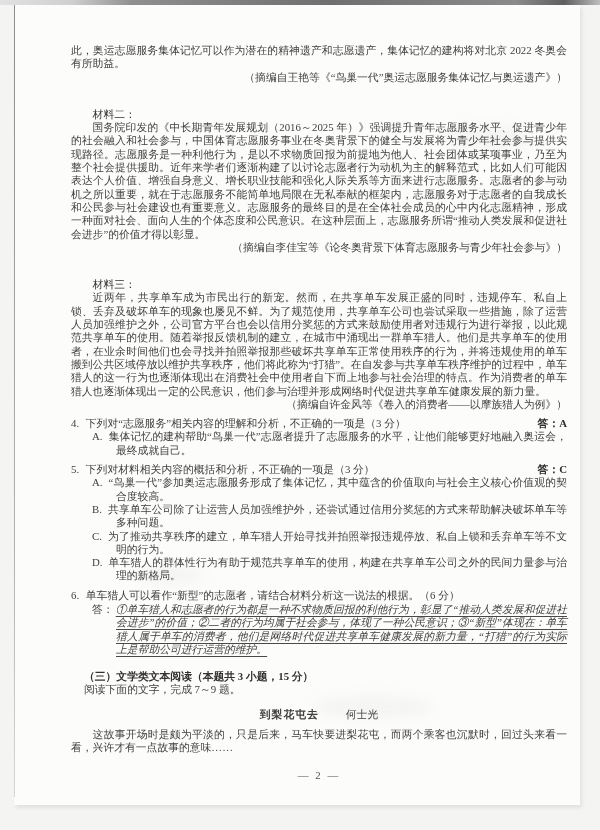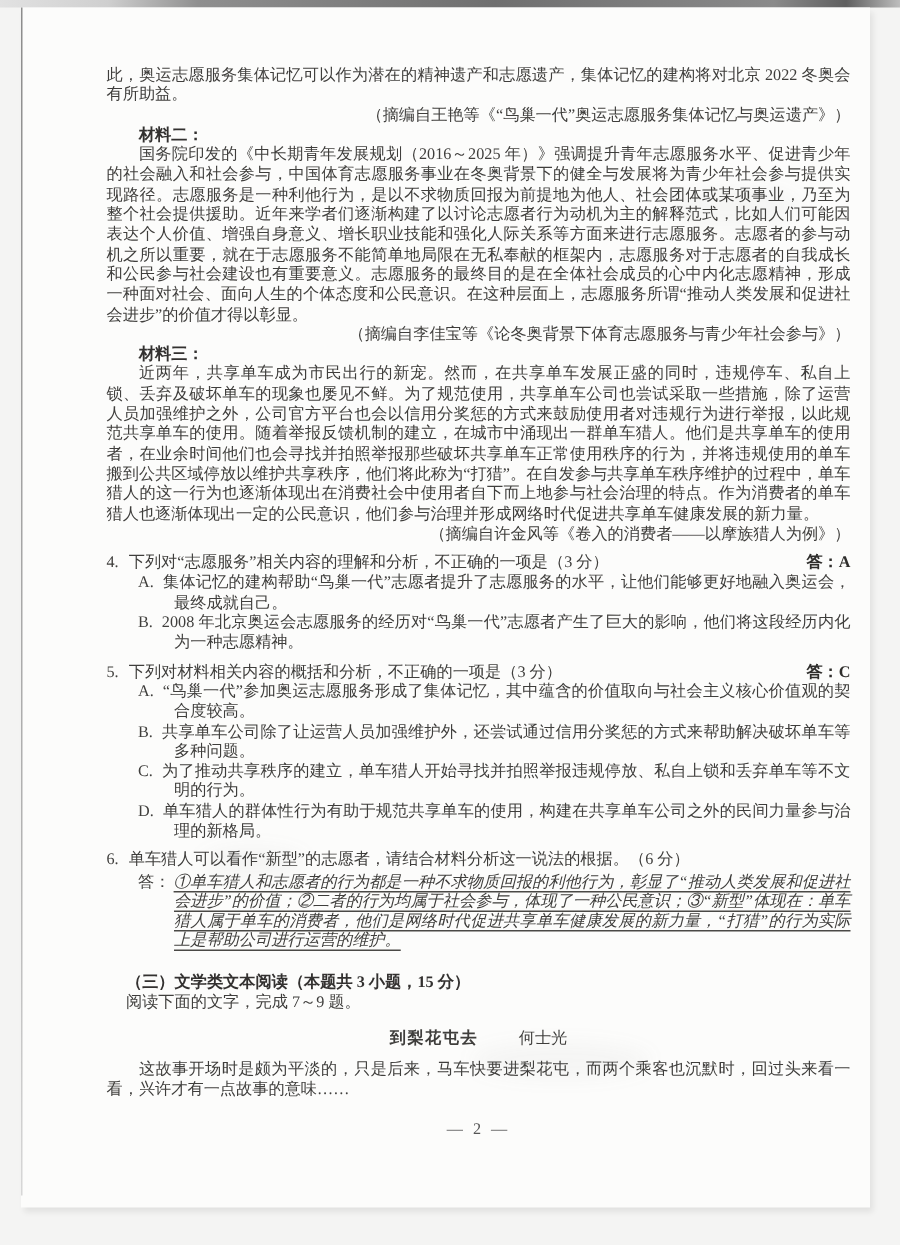--- a/index.html
+++ b/index.html
@@ -32,21 +32,21 @@
     position:absolute;
     left:71px;top:44px;
     width:496px;
     color:#3f3e3c;
     font-size:10.8px;
     line-height:13.3px;
     text-align:justify;
   }
   p{margin:0;}
   .citation{text-align:right;}
-  .mat-label{font-weight:bold;text-indent:2em;color:#333130;}
+  .mat-label{font-weight:normal;text-indent:2em;color:#333130;margin-top:24px;}
   .indent{text-indent:2em;}
   .question{margin-top:6px;}
   .q-stem .q-num{margin-right:4px;}
   .q-answer{float:right;font-weight:bold;color:#2f2e2c;}
   .option{padding-left:45px;text-indent:-24px;}
   .opt-label{margin-right:6px;}
   .answer-block{padding-left:45px;text-indent:-24px;margin-top:1px;}
   .ans-label{margin-right:2px;}
   .ans-text{
     font-style:italic;
@@ -95,23 +95,20 @@
 
   <div class="question">
     <p class="q-stem">
       <span class="q-answer">答：A</span>
       <span class="q-num">4.</span>
       <span class="stem-text">下列对“志愿服务”相关内容的理解和分析，不正确的一项是（3 分）</span>
     </p>
     <p class="option">
       <span class="opt-label">A.</span><span>集体记忆的建构帮助“鸟巢一代”志愿者提升了志愿服务的水平，让他们能够更好地融入奥运会，最终成就自己。</span>
     </p>
-    <p class="option">
-      <span class="opt-label">B.</span><span>2008 年北京奥运会志愿服务的经历对“鸟巢一代”志愿者产生了巨大的影响，他们将这段经历内化为一种志愿精神。</span>
-    </p>
   </div>
 
   <div class="question">
     <p class="q-stem">
       <span class="q-answer">答：C</span>
       <span class="q-num">5.</span>
       <span class="stem-text">下列对材料相关内容的概括和分析，不正确的一项是（3 分）</span>
     </p>
     <p class="option">
       <span class="opt-label">A.</span><span>“鸟巢一代”参加奥运志愿服务形成了集体记忆，其中蕴含的价值取向与社会主义核心价值观的契合度较高。</span>

